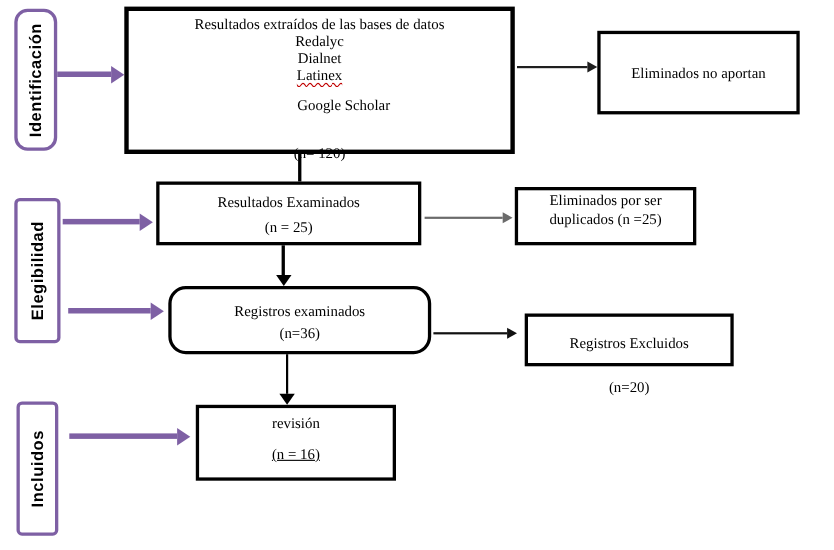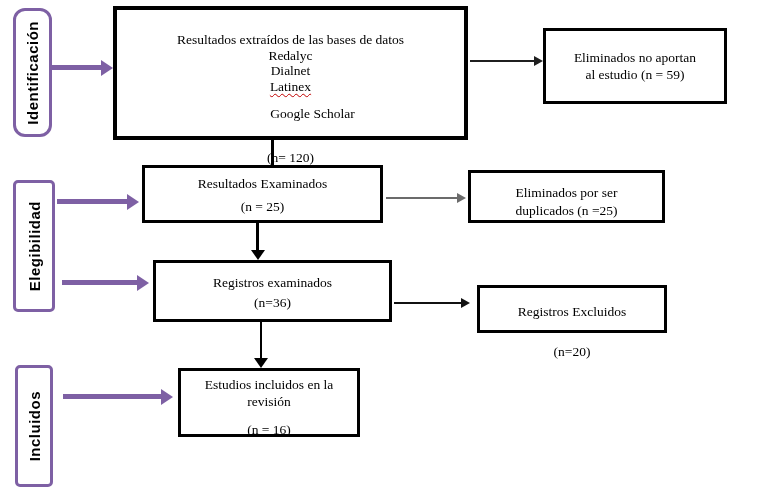--- a/index.html
+++ b/index.html
@@ -47,41 +47,41 @@
   #parrow-2{left:57px;top:199px;width:70px;}
   #parrow-3{left:62px;top:280px;width:75px;}
   #parrow-4{left:63px;top:394px;width:98px;}
 
   
   .fbox{
     position:absolute;background:#fff;border:3px solid #000;
     box-sizing:border-box;display:flex;flex-direction:column;align-items:center;
     text-align:center;font-size:13.5px;line-height:16px;
   }
-  #box-identification{left:113px;top:6px;width:355px;height:134px;border-width:4px;padding-top:22px;align-items:center;}
+  #box-identification{left:113px;top:6px;width:355px;height:134px;border-width:4px;padding-top:4px;align-items:center;}
   #box-identification .line{line-height:15.5px;}
   #box-identification .gap-md{margin-top:12px;margin-left:44px;}
   #box-identification .gap-sm{margin-top:28px;}
   .wavy{
     text-decoration:underline;
     text-decoration-style:wavy;
     text-decoration-color:#C00000;
     text-decoration-thickness:1px;
     text-underline-offset:2px;
   }
   #box-screened{left:142px;top:165px;width:241px;height:58px;justify-content:space-between;padding:8px 17px 5px;align-items:center;}
-  #box-records{left:153px;top:260px;width:239px;height:62px;padding-top:10px;}
+  #box-records{left:153px;top:260px;width:239px;height:62px;padding-top:10px;border-radius:16px;}
   #box-records .line{line-height:20px;}
   #box-included{left:178px;top:368px;width:182px;height:69px;padding-top:5px;}
   #box-included .line{line-height:17px;}
   #box-included .gap-md{margin-top:11px;text-decoration:underline;}
 
   #box-removed1{left:543px;top:28px;width:184px;height:76px;justify-content:center;}
   #box-removed1 .line{line-height:17px;}
-  #box-removed2{left:468px;top:170px;width:197px;height:53px;justify-content:flex-end;}
+  #box-removed2{left:468px;top:170px;width:165px;height:53px;justify-content:flex-start;}
   #box-removed2 .line{line-height:18px;}
   #box-excluded{left:477px;top:285px;width:190px;height:48px;padding-top:16px;}
   #box-excluded .gap-sm{margin-top:24px;}
 
   
   .hline{position:absolute;height:2px;}
   .hline.arrow::after{
     content:"";position:absolute;left:100%;top:50%;transform:translateY(-50%);
     border-left:9px solid;border-left-color:inherit;
     border-top:5px solid transparent;border-bottom:5px solid transparent;
@@ -136,28 +136,26 @@
     <div class="line">Resultados Examinados</div>
     <div class="line">(n = 25)</div>
   </div>
 
   <div class="fbox" id="box-records">
     <div class="line">Registros examinados</div>
     <div class="line">(n=36)</div>
   </div>
 
   <div class="fbox" id="box-included">
-    <div class="line">Estudios incluidos en la</div>
     <div class="line">revisión</div>
     <div class="line gap-md">(n = 16)</div>
   </div>
 
   <div class="fbox" id="box-removed1">
     <div class="line">Eliminados no aportan</div>
-    <div class="line">al estudio (n = 59)</div>
   </div>
 
   <div class="fbox" id="box-removed2">
     <div class="line">Eliminados por ser</div>
     <div class="line">duplicados (n =25)</div>
   </div>
 
   <div class="fbox" id="box-excluded">
     <div class="line">Registros Excluidos</div>
     <div class="line gap-sm">(n=20)</div>

